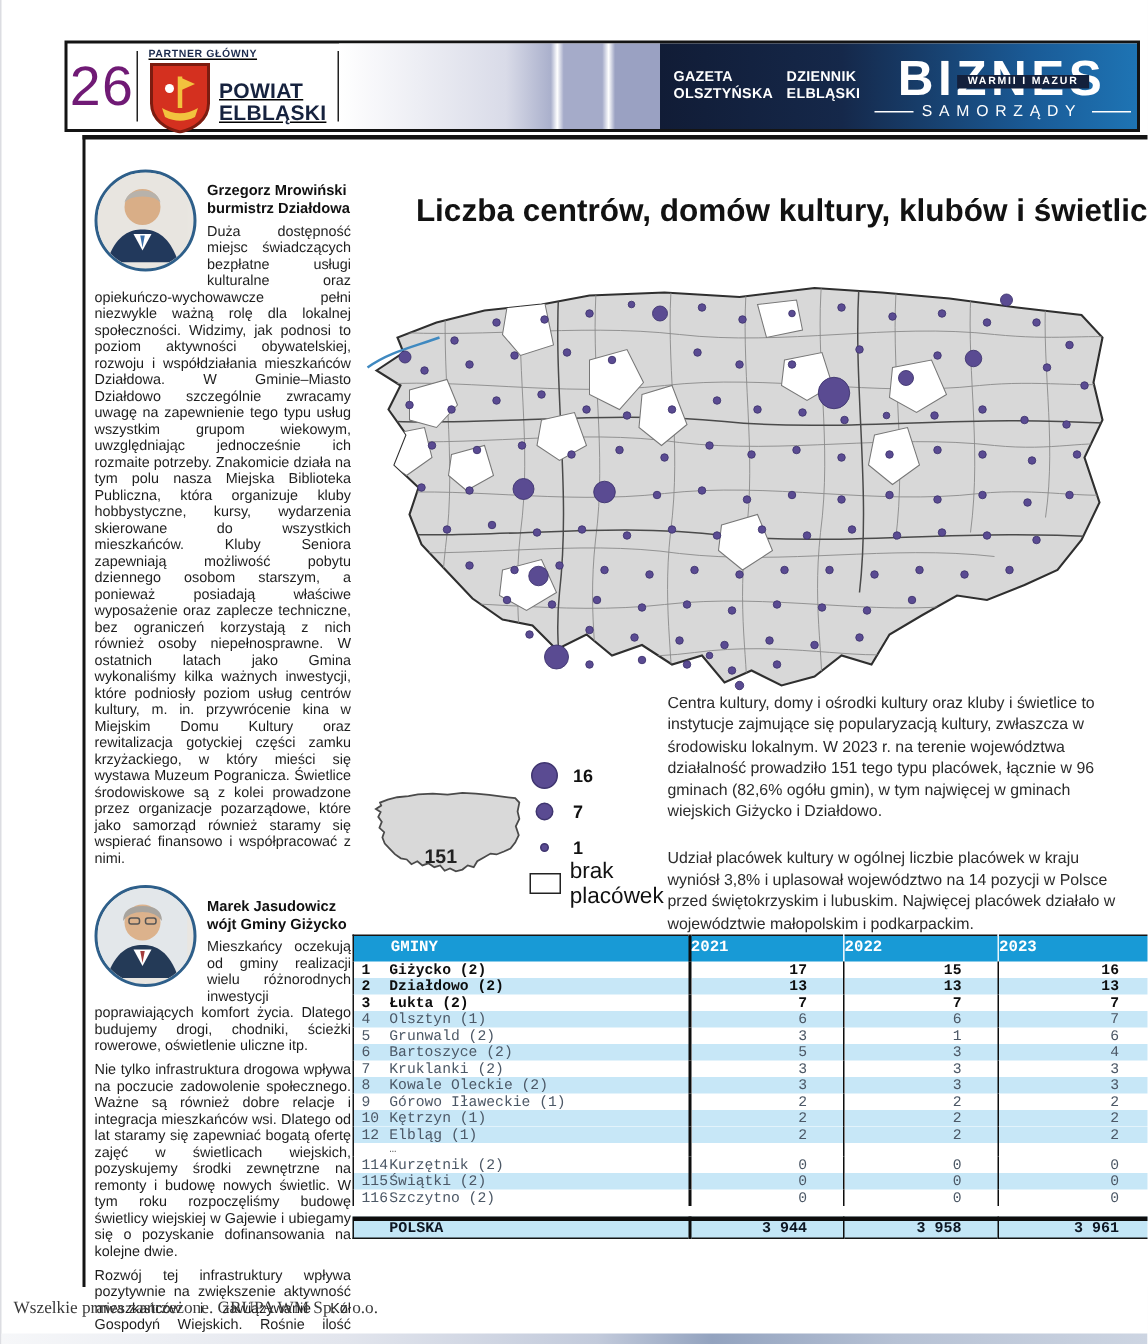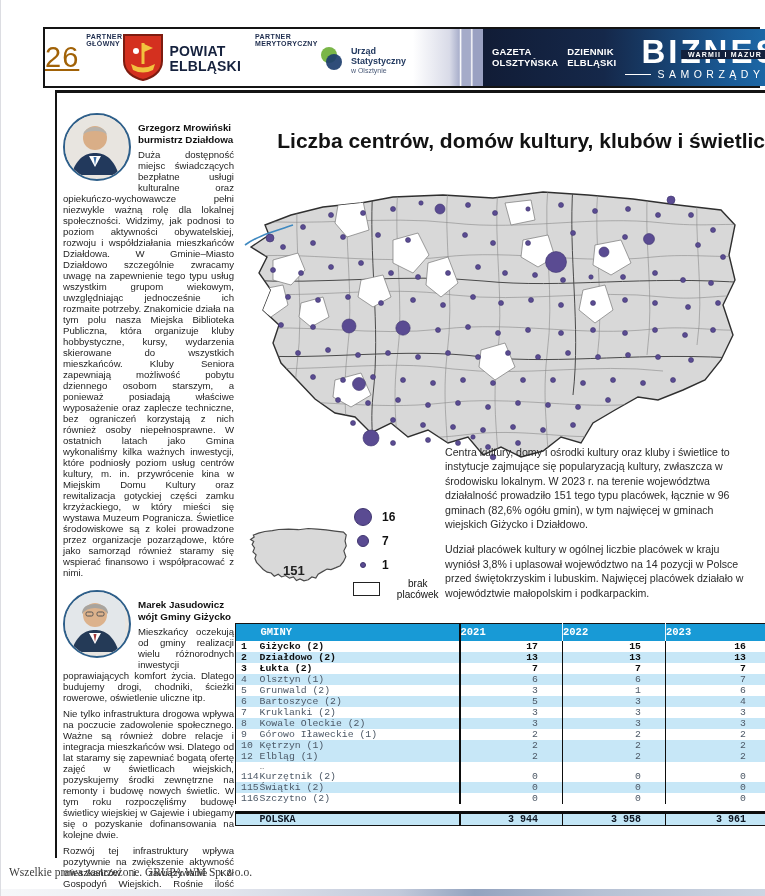--- a/index.html
+++ b/index.html
@@ -4,23 +4,23 @@
 <style>
   html,body{margin:0;padding:0;}
   body{width:765px;height:896px;position:relative;background:#fdfdfd;
        font-family:"Liberation Sans",sans-serif;overflow:hidden;}
   .page{position:absolute;inset:0;background:#fff;border-left:1px solid #dcdde2;}
 
   
   .header-box{position:absolute;left:42px;top:27px;width:717px;height:61px;
       border:2px solid #141414;display:flex;align-items:stretch;background:#fff;box-sizing:border-box;}
   .pagenum{width:46px;display:flex;align-items:center;justify-content:center;
-      font-size:29px;font-weight:400;color:#a16207;letter-spacing:1px;text-decoration:underline;}
+      font-size:37px;font-weight:400;color:#701a75;letter-spacing:1px;}
   .hdr-divider{width:1px;background:#222;margin:5px 0;}
-  .partner{padding:2px 7px 0 7px;display:flex;flex-direction:row;}
+  .partner{padding:2px 7px 0 7px;display:flex;flex-direction:column;text-decoration:underline;}
   .partner-label{font-size:7px;font-weight:bold;color:#1c2b4d;letter-spacing:.4px;margin:2px 0 1px;}
   .partner-row{display:flex;align-items:center;gap:5px;}
   .partner-main-name{font-size:14px;font-weight:bold;color:#16223e;line-height:1.02;letter-spacing:.2px;}
   .merit-name{font-size:9px;font-weight:bold;color:#233a60;line-height:1.1;}
   .merit-sub{font-size:7px;color:#4a5a78;}
   .gradbars{flex:1;min-width:70px;background:
       linear-gradient(90deg,#ffffff 0%,#d9dbe8 52%,#aab0cc 66%,#ffffff 68%,#a5abc9 70%,#a5abc9 82%,#ffffff 84%,#9aa1c2 86%,#9aa1c2 100%);}
   .banner{width:318px;background:linear-gradient(90deg,#111c36 0%,#15284a 38%,#1a5b97 78%,#1e74b4 100%);
       color:#fff;display:flex;align-items:center;gap:9px;padding:0 9px;box-sizing:border-box;}
   .brand-col{font-size:9.5px;font-weight:bold;line-height:1.08;letter-spacing:.2px;white-space:nowrap;}
@@ -57,24 +57,24 @@
   .inset-label{position:absolute;left:34px;top:36px;font-size:13px;font-weight:600;color:#222;}
   .legend-list{position:absolute;left:104px;top:0;}
   .legend-row{display:flex;align-items:center;margin-bottom:5px;height:19px;}
   .legend-bullet{width:20px;display:flex;justify-content:center;margin-right:9px;}
   .dot{border-radius:50%;background:#5a4b92;border:1px solid #3f356f;}
   .dot-lg{width:16px;height:16px;}
   .dot-md{width:10px;height:10px;}
   .dot-sm{width:4px;height:4px;}
   .legend-size{font-size:12px;font-weight:600;color:#111;}
   .none-swatch{width:26px;height:12px;background:#fff;border:1.3px solid #222;margin-right:6px;}
-  .legend-none{font-size:10px;color:#111;text-align:center;}
+  .legend-none{font-size:15px;color:#111;}
 
   .info-paras{position:absolute;left:388px;top:352px;width:306px;}
-  .info-paras p{margin:0 0 11px;font-size:10.6px;line-height:1.36;color:#2b2b2b;}
+  .info-paras p{margin:17px 0 11px;font-size:10.6px;line-height:1.36;color:#2b2b2b;}
 
   
   .table-wrap{position:absolute;left:178px;top:530px;width:537px;}
   table{border-collapse:collapse;table-layout:fixed;width:535px;font-family:Liberation Mono, monospace;}
   .tbl-main{border:1.5px solid #141414;border-bottom:none;}
   col.c-rank{width:24px;}col.c-name{width:200px;}col.c-y{width:103px;}col.c-ylast{width:105px;}
   thead tr{height:17px;background:#189ad6;}
   th{color:#fff;font-weight:bold;font-size:10.5px;padding:0;}
   th.name{text-align:left;padding-left:1px;border-right:2.5px solid #0d0d0d;}
   th.v{text-align:left;padding-right:22px;}
@@ -122,35 +122,20 @@
         </span>
         <div class="partner-main-name">
           <div>POWIAT</div>
           <div>ELBLĄSKI</div>
         </div>
       </div>
     </div>
 
     <div class="hdr-divider"></div>
 
-    <div class="partner">
-      <div class="partner-label">PARTNER MERYTORYCZNY</div>
-      <div class="partner-row" style="margin-top:4px;">
-        <span>
-          <svg width="28" height="28" viewBox="0 0 28 28">
-            <circle cx="11" cy="10" r="8" fill="#7ab648"></circle>
-            <circle cx="16" cy="17" r="8" fill="#1d3e6e" fill-opacity="0.92"></circle>
-          </svg>
-        </span>
-        <div>
-          <div class="merit-name">Urząd Statystyczny</div>
-          <div class="merit-sub">w Olsztynie</div>
-        </div>
-      </div>
-    </div>
 
     <div class="gradbars"></div>
 
     <div class="banner">
       <div class="brand-col">
         <div>GAZETA</div>
         <div>OLSZTYŃSKA</div>
       </div>
       <div class="brand-col">
         <div>DZIENNIK</div>

